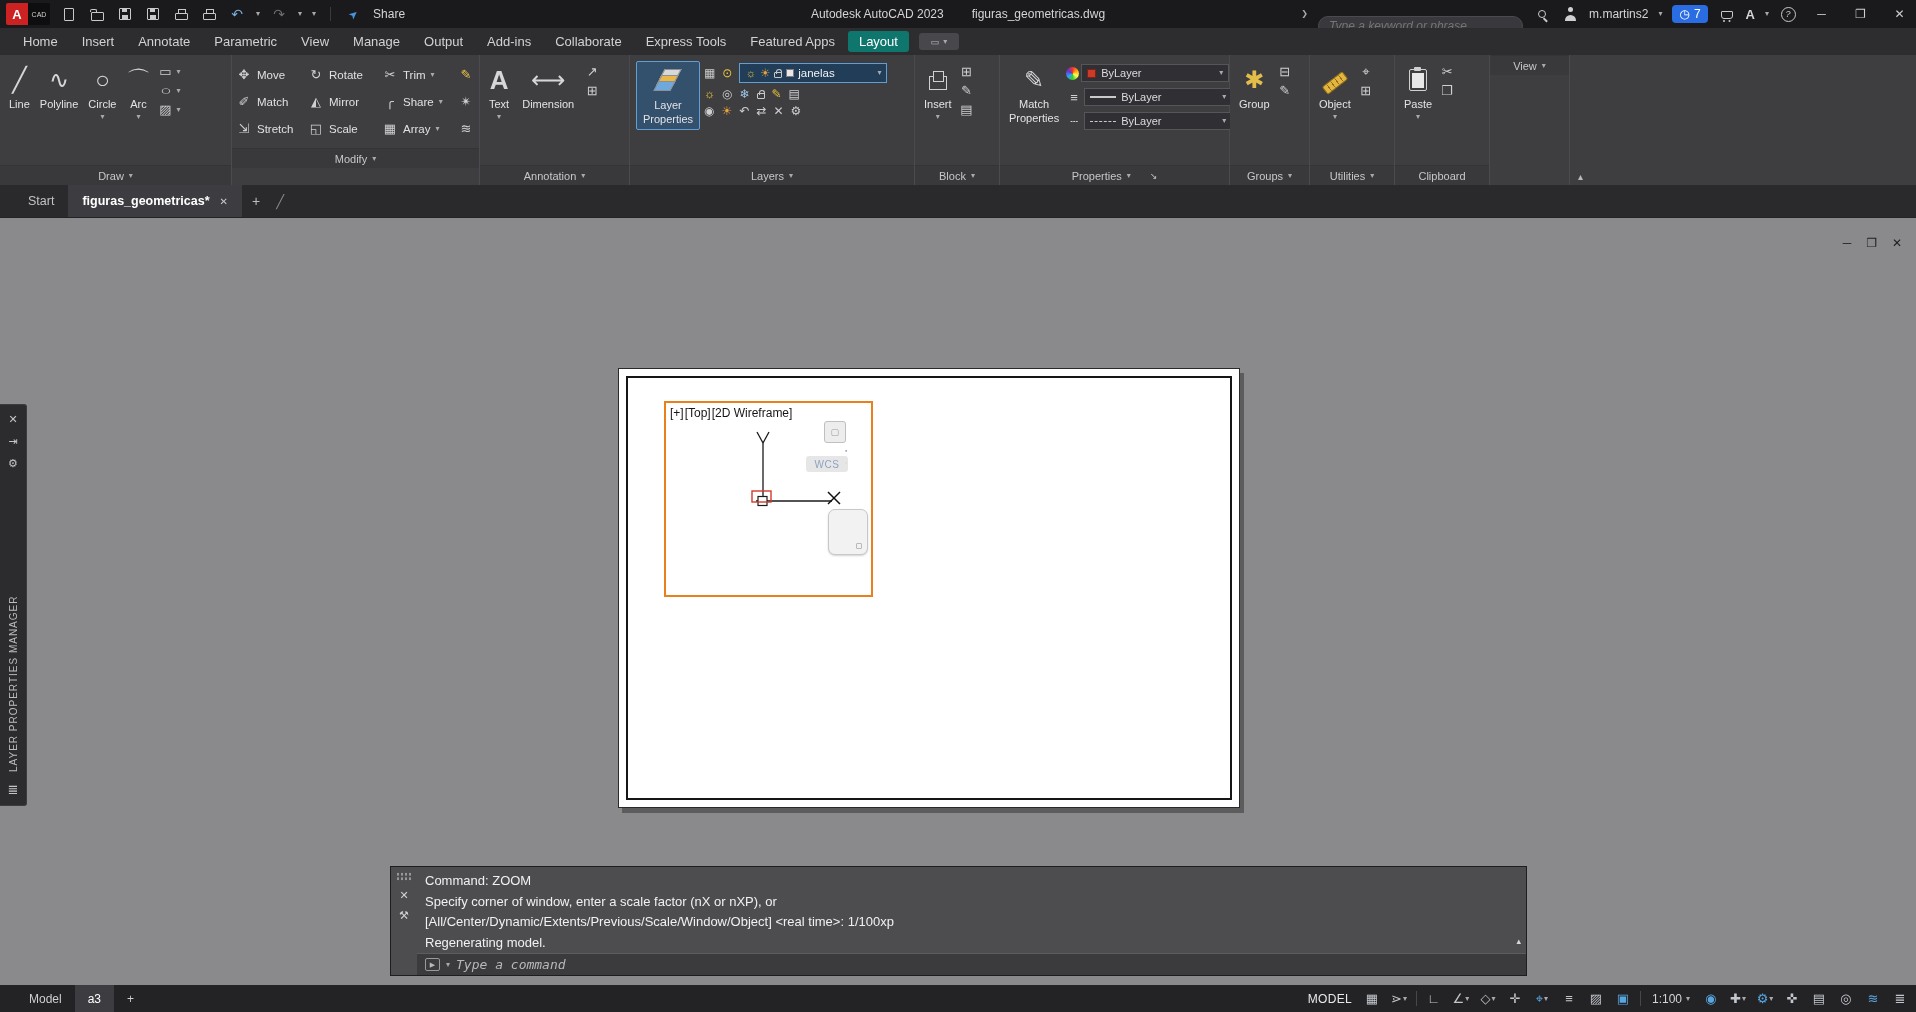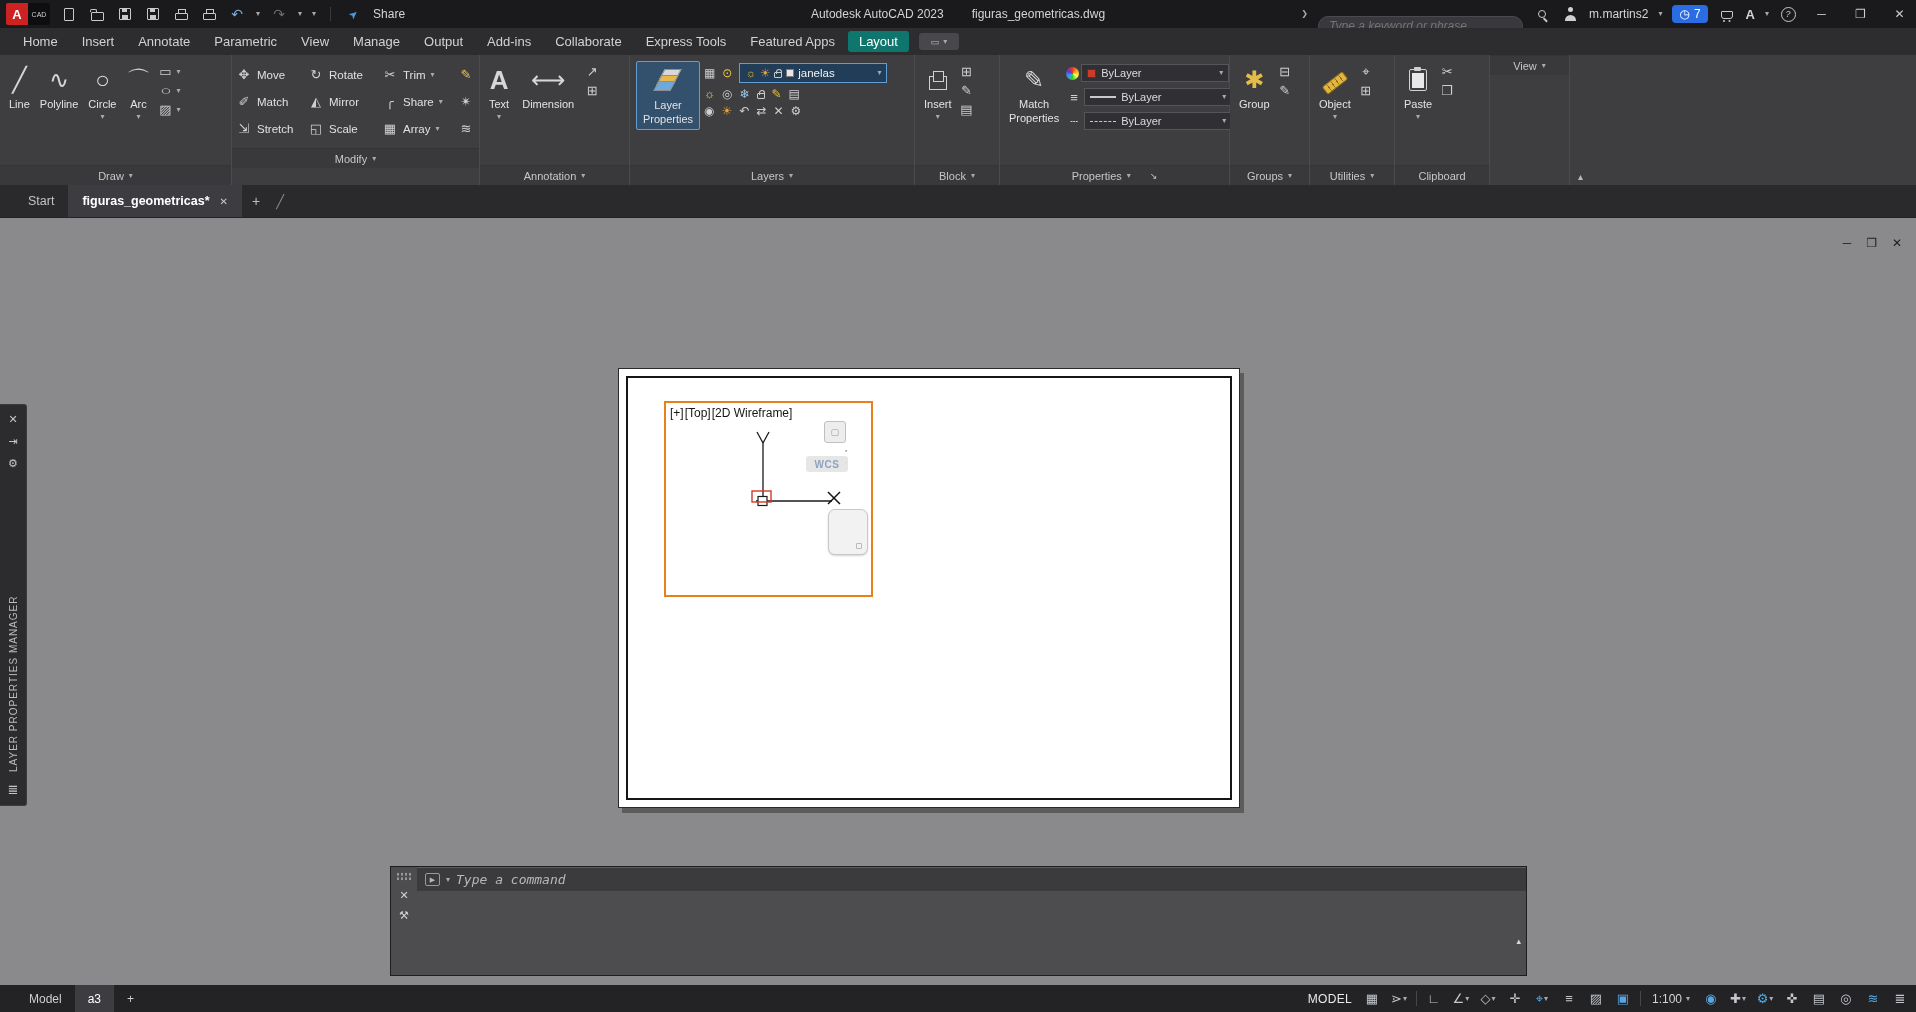--- a/index.html
+++ b/index.html
@@ -101,21 +101,21 @@
   .dt-slash{display:flex;align-items:center;color:#8a8a8e;font-size:13px;padding:0 6px;}
 
   
   .canvas{position:absolute;top:218px;left:0;width:1916px;height:767px;background:#8a8a8c;overflow:hidden;}
   .canvas-winctl{position:absolute;top:18px;right:14px;display:flex;gap:15px;color:#1d1d1f;font-size:12px;}
   .paper{position:absolute;left:618px;top:150px;width:622px;height:440px;background:#fff;border:1px solid #2a2a2a;box-shadow:4px 5px 0 rgba(45,45,45,.5);}
   .paper-frame{position:absolute;inset:7px;border:2px solid #161616;}
   .vp{position:absolute;left:45px;top:32px;width:209px;height:196px;border:2px solid #e8811c;}
   .vp-label{position:absolute;top:3px;left:4px;font-size:12px;color:#161616;display:flex;gap:1px;}
   .ucs-svg{position:absolute;inset:0;}
-  .wcs-pill{position:absolute;left:140px;top:53px;width:42px;height:16px;background:rgba(226,226,228,.88);border-radius:3px;display:flex;align-items:center;justify-content:center;font-size:10px;font-weight:bold;color:#8fa3c0;letter-spacing:.5px;}
+  .wcs-pill{position:absolute;left:140px;top:53px;width:42px;height:16px;background:rgba(226,226,228,.88);border-radius:3px;display:flex;align-items:center;justify-content:center;font-size:10px;font-weight:normal;color:#8fa3c0;letter-spacing:.5px;}
   .ov-box{position:absolute;left:158px;top:18px;width:22px;height:22px;background:#ededee;border:1px solid #bfbfc2;border-radius:3px;display:flex;align-items:center;justify-content:center;color:#9a9a9e;font-size:9px;}
   .ov-mini{position:absolute;left:179px;width:7px;height:7px;color:#a9a9ad;font-size:7px;line-height:1;}
   .ov-card{position:absolute;left:162px;top:106px;width:40px;height:46px;background:#f2f2f3;border:1px solid #c8c8cb;border-radius:7px;box-shadow:0 1px 2px rgba(0,0,0,.18);}
   .ov-card::after{content:"";position:absolute;right:5px;bottom:5px;width:4px;height:4px;border:1px solid #b9b9bd;border-radius:1px;}
 
   
   .palette{position:absolute;left:0;top:186px;width:27px;height:402px;background:#2c2c2f;border:1px solid #3c3c40;border-left:none;border-radius:0 3px 3px 0;display:flex;flex-direction:column;align-items:center;gap:11px;padding:9px 0;}
   .pi{color:#c5c5c8;font-size:11px;line-height:1;}
   .ptitle{flex:1;writing-mode:vertical-rl;transform:rotate(180deg);font-size:10px;color:#bcbcbe;letter-spacing:1px;display:flex;align-items:center;}
   .pi.bottom{margin-top:auto;font-size:13px;}
@@ -620,20 +620,24 @@
       <span class="pi bottom">≣</span>
     </div>
 
     <div class="cmdwin">
       <div class="cmd-side">
         <i class="grip"></i>
         <span class="cmd-ic">✕</span>
         <span class="cmd-ic">⚒</span>
       </div>
       <div class="cmd-main">
+        <div class="cmd-history"><span>Command: ZOOM</span>
+<span>Specify corner of window, enter a scale factor (nX or nXP), or</span>
+<span>[All/Center/Dynamic/Extents/Previous/Scale/Window/Object] &lt;real time&gt;: 1/100xp</span>
+<span>Regenerating model.</span></div>
         <span class="cmd-scroll">▴</span>
         <div class="cmd-input">
           <span class="recent-box">▶</span>
           <span class="caret">▾</span>
           <span class="prompt">Type a command</span>
         </div>
       </div>
     </div>
   </div>
 

